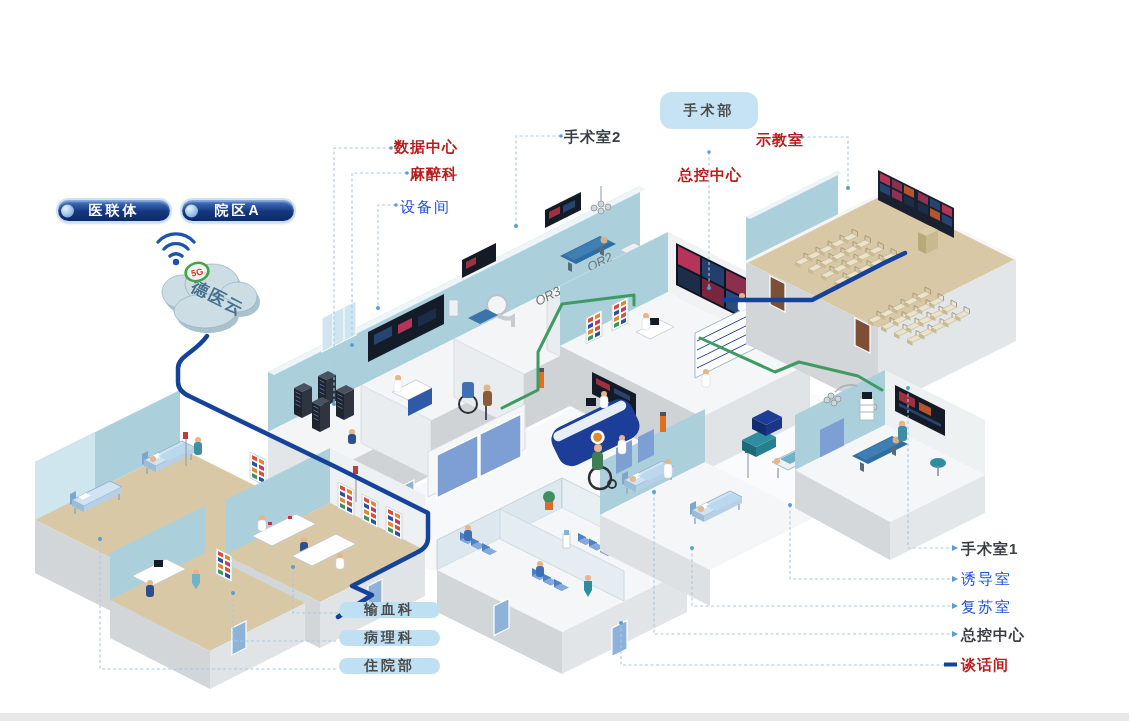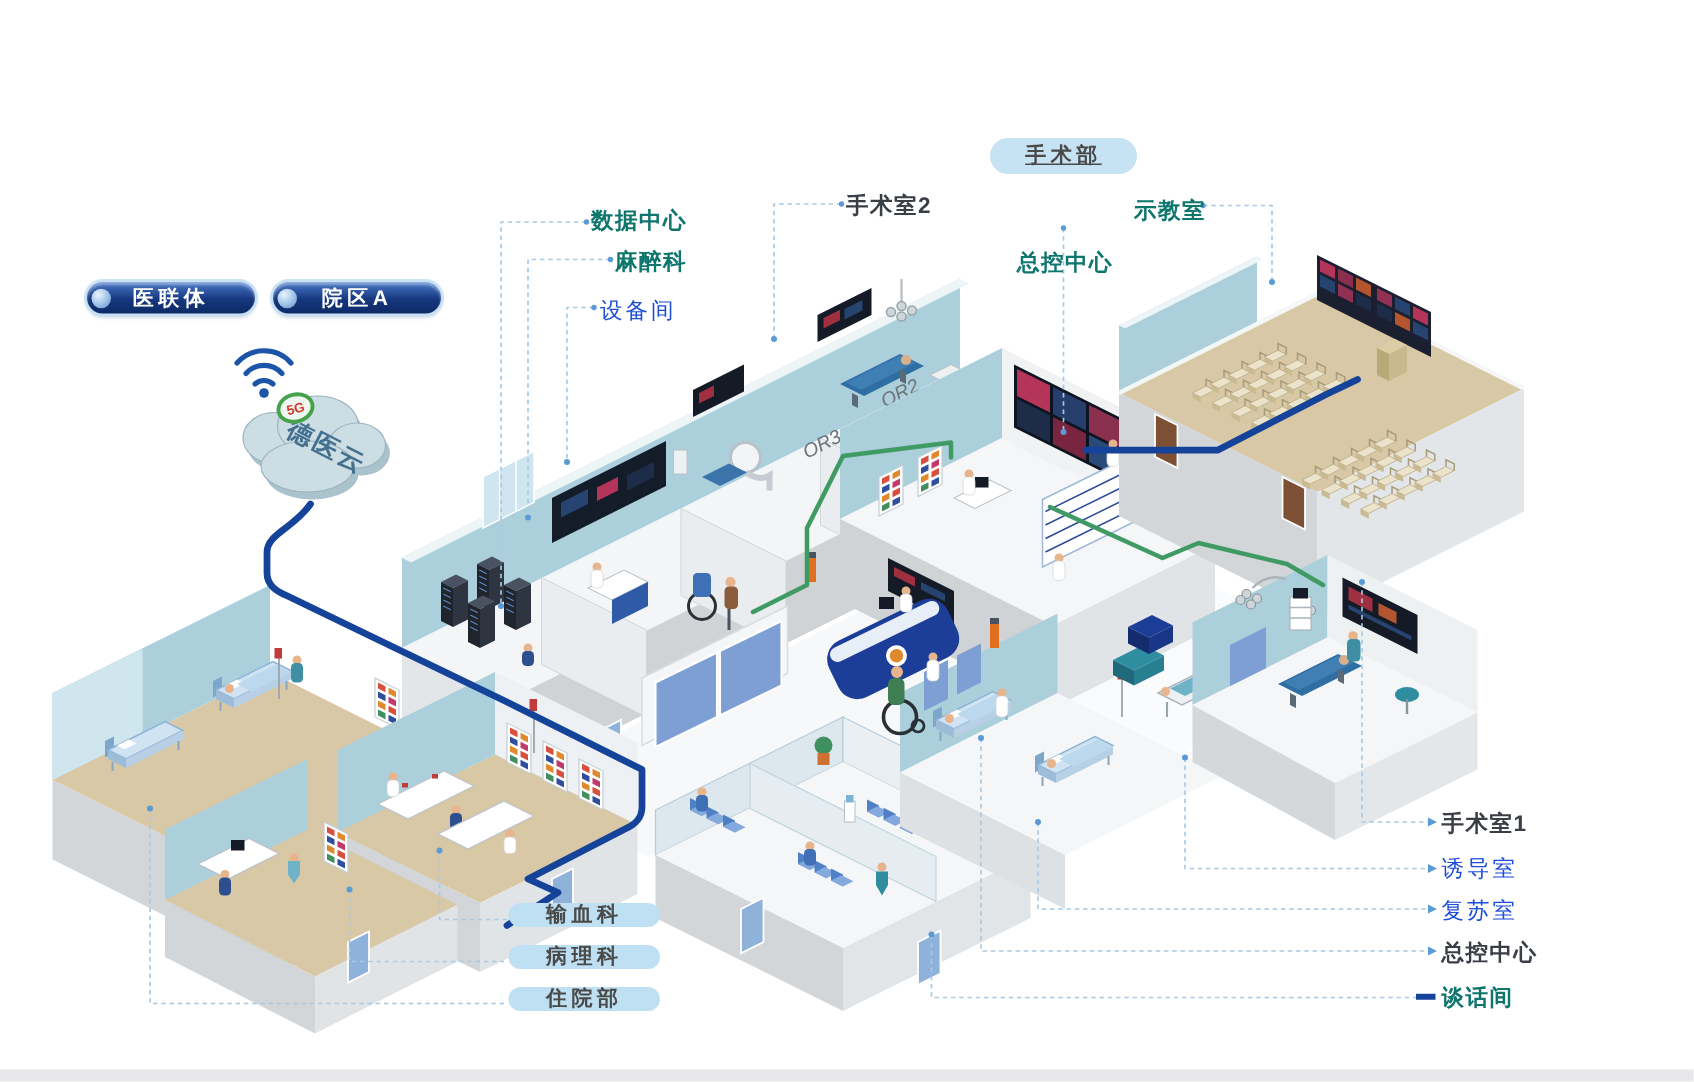--- a/index.html
+++ b/index.html
@@ -1,32 +1,32 @@
 <!DOCTYPE html>
 <html><head>
 <meta charset="utf-8">
 <style>
   html,body{margin:0;padding:0;}
   body{width:1129px;height:721px;position:relative;background:#ffffff;overflow:hidden;
        font-family:"Liberation Sans","DejaVu Sans",sans-serif;}
   .stage{position:absolute;inset:0;}
   svg{position:absolute;left:0;top:0;}
   .lbl{position:absolute;font-size:15px;font-weight:bold;white-space:nowrap;letter-spacing:1px;}
-  .lbl.red{color:#0f766e;}
+  .lbl.red{color:#b91c1c;}
   .lbl.dark{color:#3a3f46;}
   .lbl.gray{color:#1d4ed8;font-weight:normal;letter-spacing:2px;}
   .pill{position:absolute;display:flex;align-items:center;justify-content:center;
         background:#bfe0f2;color:#4a4a4a;font-size:14px;font-weight:bold;
         border-radius:12px;letter-spacing:3px;}
-  .pill.top{width:98px;height:24px;background:#c6e3f4;text-decoration:underline;}
+  .pill.top{width:98px;height:37px;background:#c6e3f4;}
   .pill.small{width:101px;height:16px;border-radius:10px;}
   .navpill{position:absolute;display:flex;align-items:center;justify-content:center;
         width:112px;height:21px;border-radius:11px;color:#ffffff;font-size:14px;font-weight:bold;letter-spacing:3px;
         background:linear-gradient(180deg,#4a79c9 0%,#16377e 55%,#0c2a66 100%);
-        box-shadow:0 0 0 2px rgba(197,225,246,.95),0 2px 3px rgba(20,50,110,.35),inset 0 2px 2px rgba(255,255,255,.4);}
+        box-shadow:0 0 0 2px rgba(197,225,246,.95),0 2px 3px rgba(20,50,110,.35),inset 0 2px 2px rgba(255,255,255,.4);margin-top:12px;}
   .navpill::before{content:"";position:absolute;left:3px;top:50%;transform:translateY(-50%);
         width:13px;height:13px;border-radius:50%;
         background:radial-gradient(circle at 35% 30%,#e8f4fd 0%,#9cc1e8 55%,#5d87c2 100%);}
   .bottombar{position:absolute;left:0;bottom:0;width:100%;height:8px;background:#e8e8ea;}
 </style>
 </head>
 <body>
 
 <div class="stage">
 

